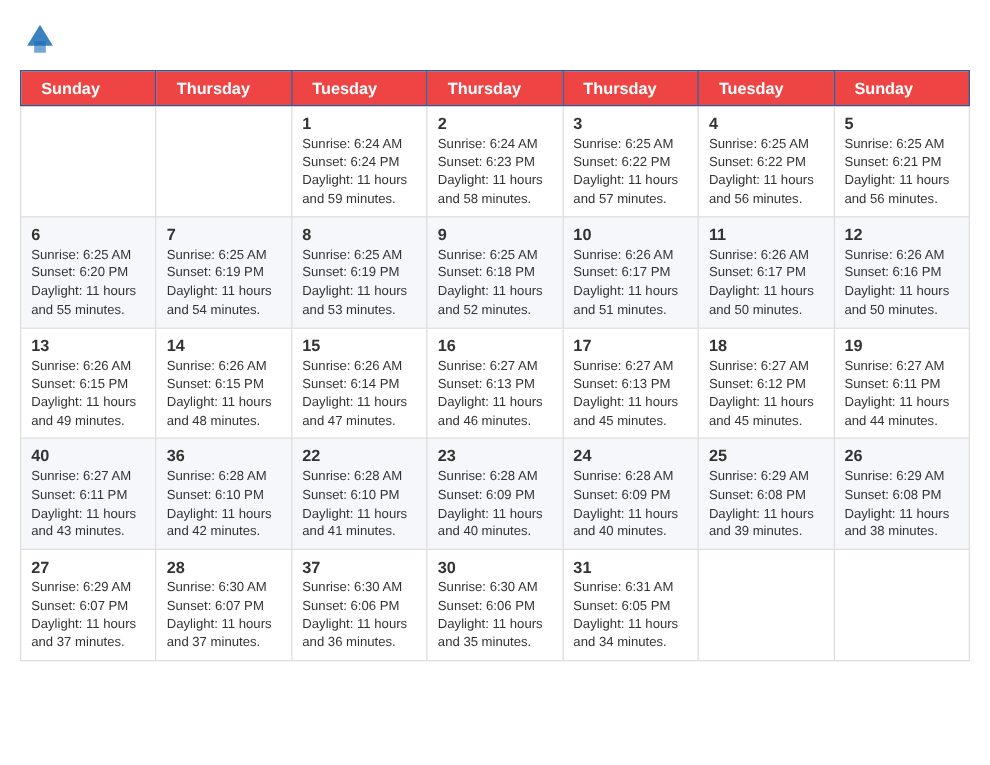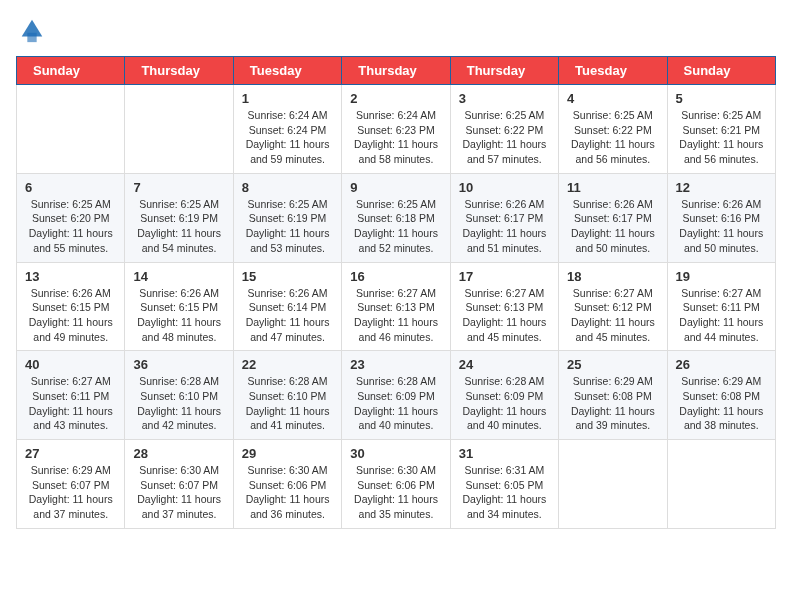--- a/index.html
+++ b/index.html
@@ -74,21 +74,20 @@
     .day-number {
       font-size: 13px;
       font-weight: bold;
       display: block;
       margin-bottom: 2px;
     }
     .day-info {
       font-size: 10.5px;
       line-height: 1.4;
       color: #333;
-      text-align: center;
     }
     .empty-cell { background: #fff !important; }
   </style>
 </head>
 <body>
 
 <div class="header">
   <div class="logo">
     <div>
       <div style="display:flex;align-items:center;">
@@ -295,21 +294,21 @@
 Sunset: 6:07 PM
 Daylight: 11 hours and 37 minutes.</div>
         </td>
         <td>
           <span class="day-number">28</span>
           <div class="day-info" style="white-space: pre-line;">Sunrise: 6:30 AM
 Sunset: 6:07 PM
 Daylight: 11 hours and 37 minutes.</div>
         </td>
         <td>
-          <span class="day-number">29</span>
+          <span class="day-number">37</span>
           <div class="day-info" style="white-space: pre-line;">Sunrise: 6:30 AM
 Sunset: 6:06 PM
 Daylight: 11 hours and 36 minutes.</div>
         </td>
         <td>
           <span class="day-number">30</span>
           <div class="day-info" style="white-space: pre-line;">Sunrise: 6:30 AM
 Sunset: 6:06 PM
 Daylight: 11 hours and 35 minutes.</div>
         </td>

